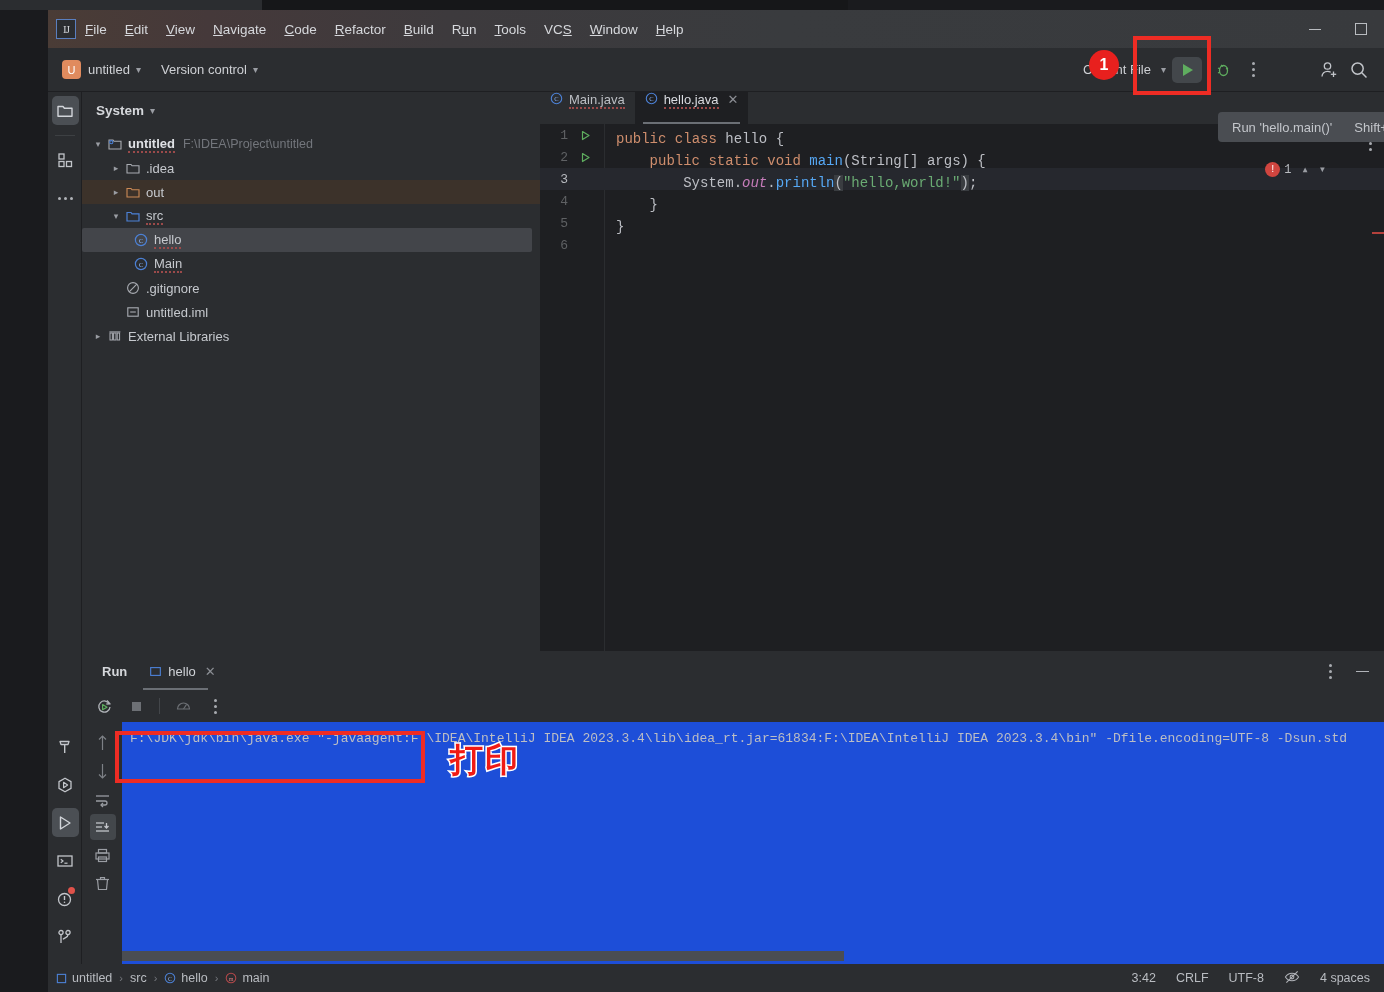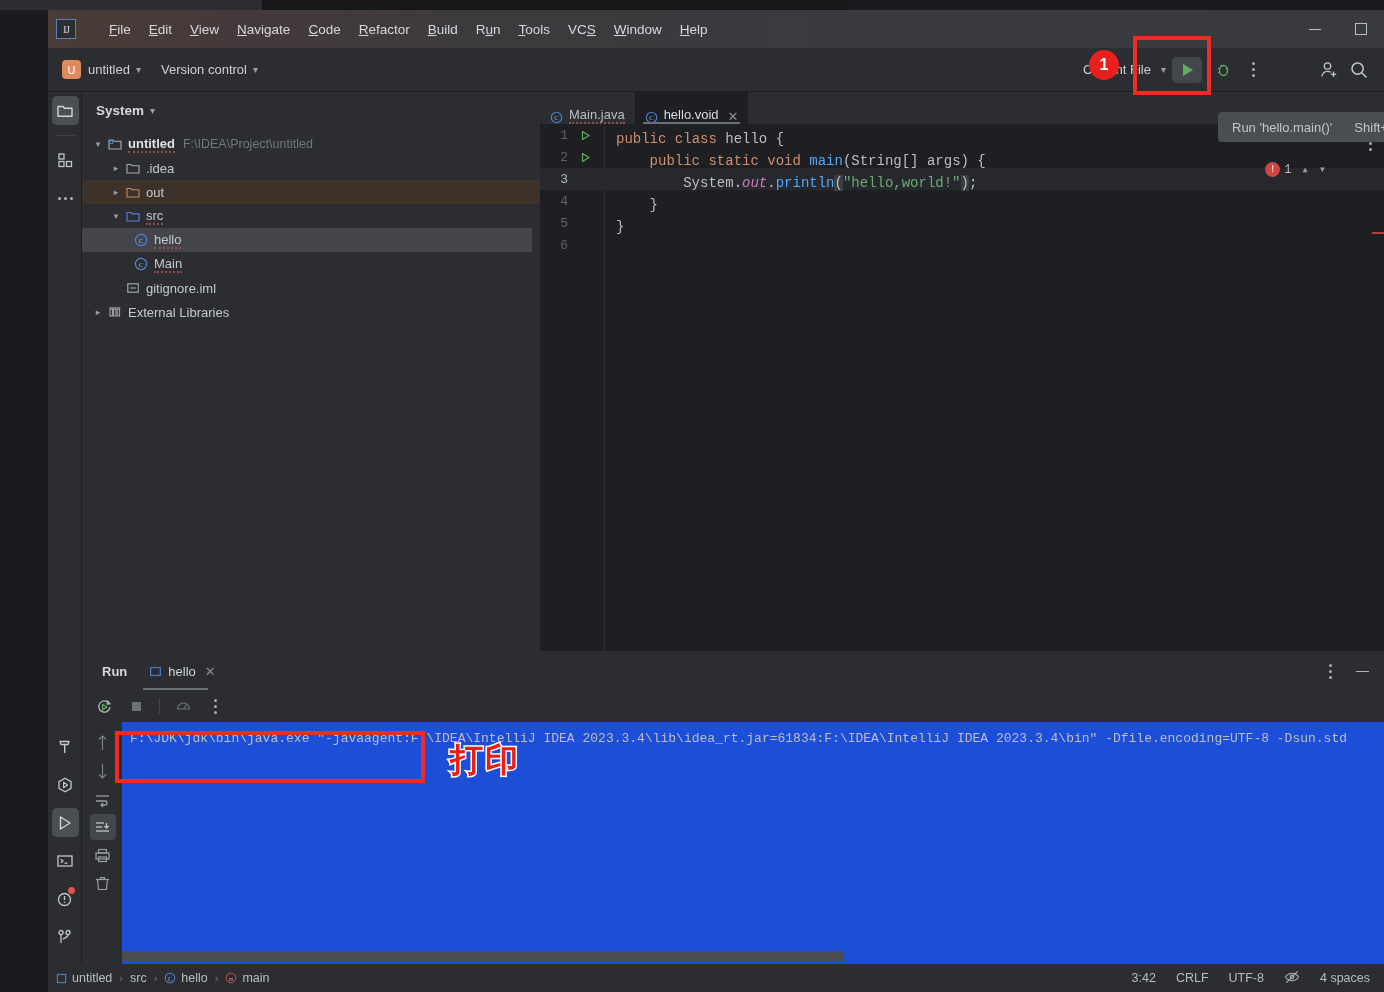--- a/index.html
+++ b/index.html
@@ -20,21 +20,21 @@
   
   .win { position: absolute; left: 48px; top: 10px; width: 1336px; height: 982px; background: #2b2d30; }
 
   
   .menubar {
     position: absolute; left: 0; top: 0; width: 1336px; height: 38px;
     display: flex; align-items: center;
     background: linear-gradient(90deg,#4a3c36 0%,#45393a 12%,#3d3a3d 30%,#393b3e 55%,#383a3d 100%);
   }
   .ij-logo {
-    width: 20px; height: 20px; margin-left: 8px; margin-right: 24px;
+    width: 20px; height: 20px; margin-left: 8px; margin-right: 0;
     border: 1px solid #5a7fbf; background: #2b2d30;
     display: flex; align-items: center; justify-content: center;
     font-size: 11px; color: #cfd2d6; font-family: "Liberation Serif", serif;
     letter-spacing: -1px;
   }
   .menu-item {
     font-size: 13.5px; color: #d6d8dc; padding: 3px 9px; cursor: default;
     white-space: nowrap;
   }
   .menu-item u { text-decoration: underline; }
@@ -100,21 +100,21 @@
   .arrow { width: 16px; text-align: center; color: #9a9da3; font-size: 9px; }
   .ico { width: 18px; display: flex; align-items: center; justify-content: center; margin-right: 4px; }
   .lbl { }
   .lbl.bold { font-weight: 700; color: #dfe1e5; }
   .path { color: #73767c; margin-left: 8px; font-size: 12.5px; }
   .squiggle { border-bottom: 2px dotted #9b4a4a; padding-bottom: 0px; }
 
   
   .editor { position: absolute; left: 492px; top: 82px; width: 844px; height: 559px; background: #1e1f22; }
   .tabbar { height: 32px; display: flex; align-items: flex-end; background: #2b2d30; }
-  .tab { height: 32px; display: flex; align-items: flex-end; padding: 0 10px; font-size: 13px; color: #bcbfc4; position: relative; }
+  .tab { height: 32px; display: flex; align-items: flex-start; padding: 0 10px; font-size: 13px; color: #bcbfc4; position: relative; }
   .tab.active { background: #1e1f22; color: #d9dbe0; }
   .tab.active::after { content: ''; position: absolute; left: 8px; right: 8px; bottom: 0; height: 2px; background: #6b6f75; }
   .tab .cico { margin-right: 6px; display: flex; }
   .tabx { margin-left: 9px; color: #8b8e94; font-size: 13px; }
   .codearea { position: relative; height: 527px; background: #1e1f22; font-family: "Liberation Mono", monospace; font-size: 14px; }
   .cline { height: 22px; display: flex; align-items: center; position: relative; }
   .cline.cur { background: #26282e; }
   .gutnum { width: 34px; text-align: right; padding-right: 6px; color: #5f6164; font-size: 13px; }
   .gutnum.cur { color: #b6b9be; }
   .gutrun { width: 22px; display: flex; align-items: center; justify-content: center; }
@@ -396,29 +396,38 @@
         <div class="row" style="padding-left:50px">
           <span class="ico">
             <svg width="14" height="14" viewBox="0 0 14 14">
                 <circle cx="7" cy="7" r="5.6" fill="none" stroke="#4c81d6" stroke-width="1.2"></circle>
                 <text x="7" y="10" font-size="7" fill="#8ab4f8" text-anchor="middle" font-family="Liberation Serif, serif">C</text>
               </svg>
           </span>
           <span class="lbl squiggle">Main</span>
         </div>
 
+        <div class="row" style="padding-left:42px">
+          <span class="ico">
+            <svg width="14" height="14" viewBox="0 0 14 14">
+                <circle cx="7" cy="7" r="5.4" fill="none" stroke="#a9acb2" stroke-width="1.1"></circle>
+                <line x1="3.2" y1="10.8" x2="10.8" y2="3.2" stroke="#a9acb2" stroke-width="1.1"></line>
+              </svg>
+          </span>
+          <span class="lbl">.gitignore</span>
+        </div>
 
         <div class="row" style="padding-left:42px">
           <span class="ico">
             <svg width="14" height="14" viewBox="0 0 14 14">
                 <rect x="1.8" y="2.8" width="10.4" height="8.4" fill="none" stroke="#a9acb2" stroke-width="1.1"></rect>
                 <line x1="4.2" y1="7" x2="9.8" y2="7" stroke="#a9acb2" stroke-width="1.1"></line>
               </svg>
           </span>
-          <span class="lbl">gitignore.iml</span>
+          <span class="lbl">untitled.iml</span>
         </div>
 
         <div class="row">
           <span class="arrow">▸</span>
           <span class="ico">
             <svg width="14" height="14" viewBox="0 0 14 14">
                 <rect x="2" y="4" width="2.4" height="7" fill="none" stroke="#a9acb2" stroke-width="1"></rect>
                 <rect x="5.6" y="4" width="2.4" height="7" fill="none" stroke="#a9acb2" stroke-width="1"></rect>
                 <rect x="9.2" y="4" width="2.4" height="7" fill="none" stroke="#a9acb2" stroke-width="1"></rect>
                 <line x1="1.4" y1="2.9" x2="12.4" y2="2.9" stroke="#a9acb2" stroke-width="1"></line>
@@ -442,21 +451,21 @@
           </span>
           <span class="squiggle">Main.java</span>
         </div>
         <div class="tab active">
           <span class="cico">
             <svg width="13" height="13" viewBox="0 0 14 14">
                 <circle cx="7" cy="7" r="5.6" fill="none" stroke="#4c81d6" stroke-width="1.2"></circle>
                 <text x="7" y="10" font-size="7" fill="#8ab4f8" text-anchor="middle" font-family="Liberation Serif, serif">C</text>
               </svg>
           </span>
-          <span class="squiggle">hello.void</span>
+          <span class="squiggle">hello.java</span>
           <span class="tabx">✕</span>
         </div>
       </div>
 
       <div class="codearea">
         <div class="gut-sep"></div>
 
         <div class="cline">
           <span class="gutnum">1</span>
           <span class="gutrun">

